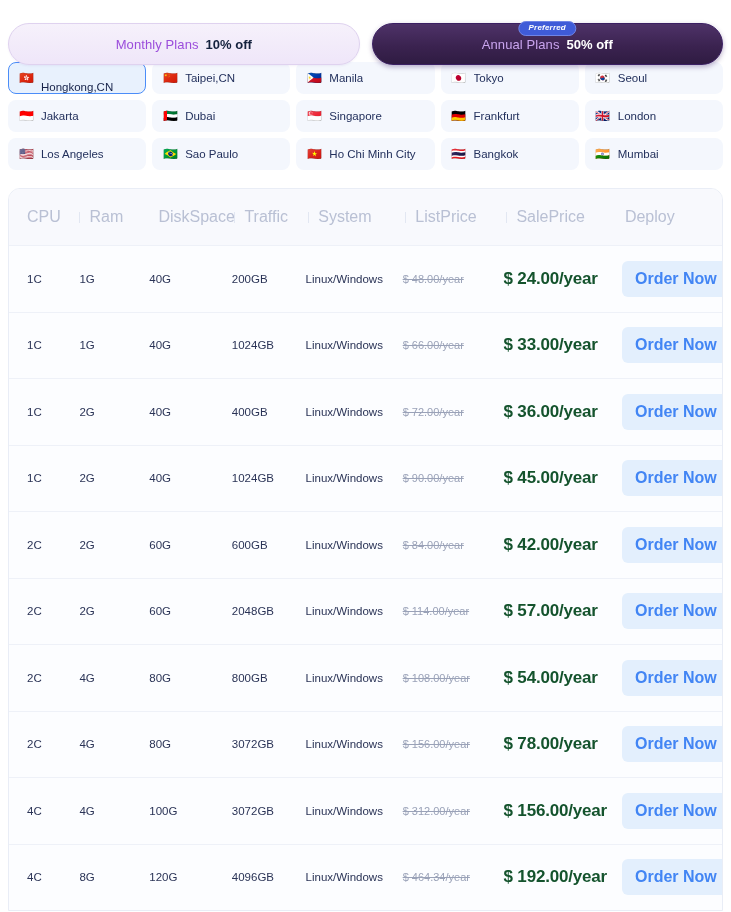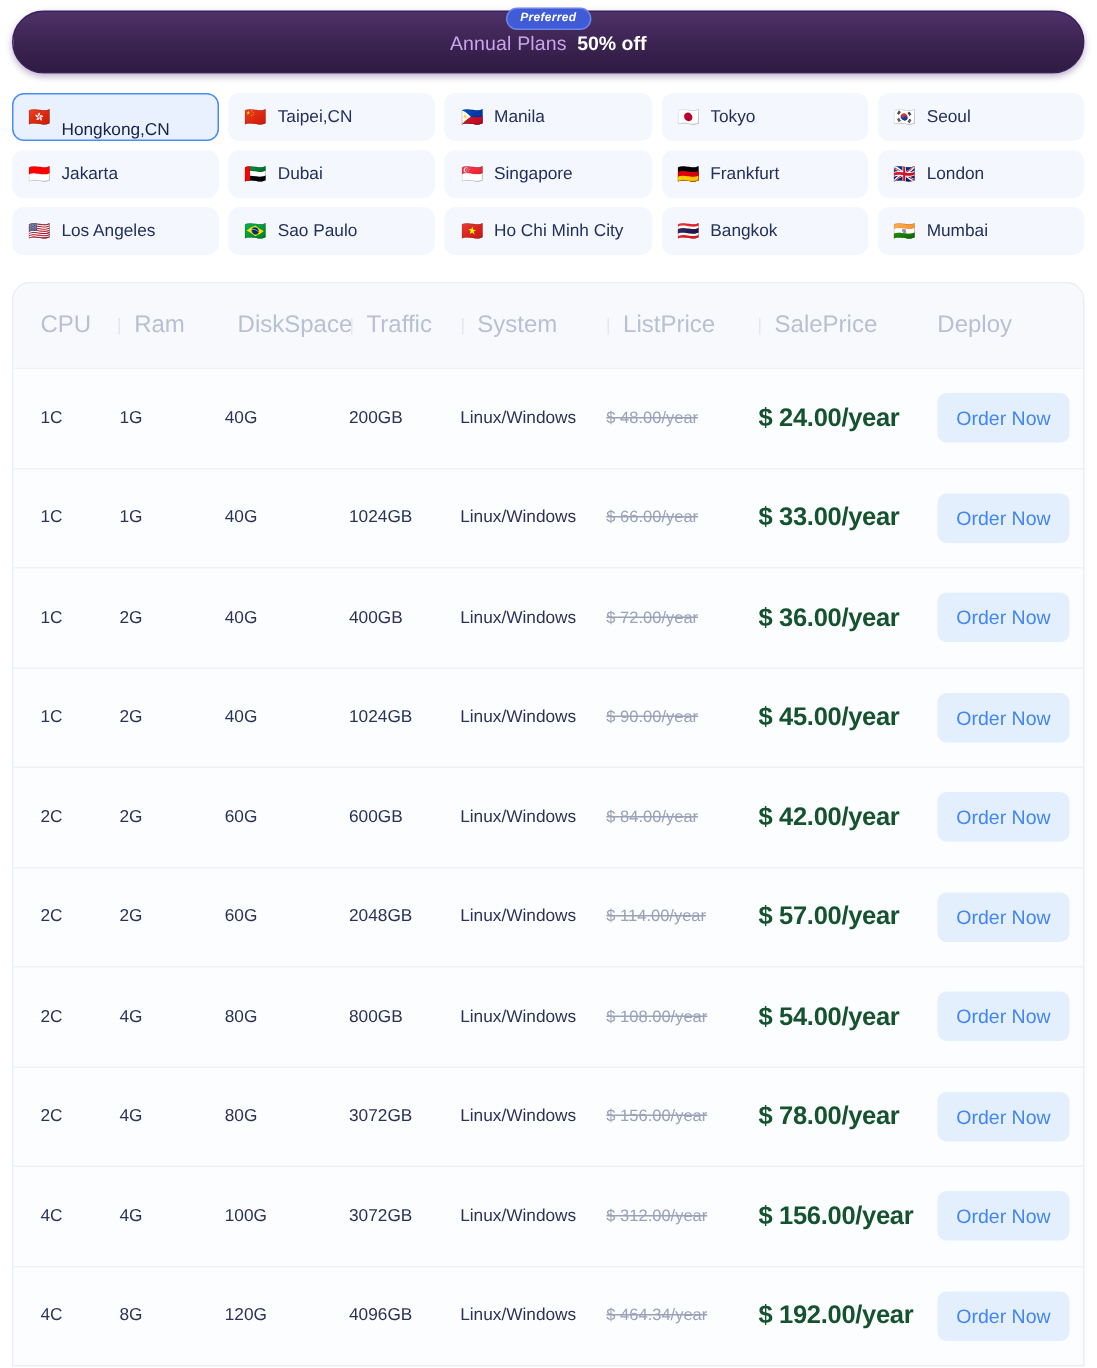--- a/index.html
+++ b/index.html
@@ -18,21 +18,21 @@
     display: flex;
     gap: 12px;
     padding: 4px 8px 0 8px;
     height: 56px;
     align-items: flex-start;
   }
   .plan-tab {
     position: relative;
     flex: 1 1 0;
     height: 42px;
-    margin-top: 3px;
+    margin-top: 19px;
     border-radius: 21px;
     display: flex;
     align-items: center;
     justify-content: center;
     font-size: 13px;
     cursor: pointer;
     white-space: nowrap;
     border: 1px solid #dfd2ef;
     background: linear-gradient(180deg, #f6f1fb 0%, #efe6f9 100%);
     box-shadow: 0 1px 2px rgba(120, 80, 170, 0.08);
@@ -148,34 +148,38 @@
     font-size: 17px;
     font-weight: 700;
     white-space: nowrap;
     letter-spacing: -0.2px;
   }
   .order-btn {
     background: #e3effd;
     color: #4285f4;
     border: none;
     border-radius: 6px;
-    font-size: 13px;
-    font-weight: 400;
+    font-size: 16px;
+    font-weight: 700;
     font-family: inherit;
     padding: 9px 13px;
     cursor: pointer;
     white-space: nowrap;
   }
 </style>
 </head>
 <body>
 
 <div class="page">
 
   <div class="plan-tabs">
+      <div class="plan-tab">
+        <span class="pname">Monthly Plans</span>
+        <span class="poff">10% off</span>
+      </div>
       <div class="plan-tab active">
         <div class="preferred-badge">Preferred</div>
         <span class="pname">Annual Plans</span>
         <span class="poff">50% off</span>
       </div>
     </div>
 
   <div class="locations">
       <div class="loc-chip selected">
         <span class="loc-flag">🇭🇰</span>

